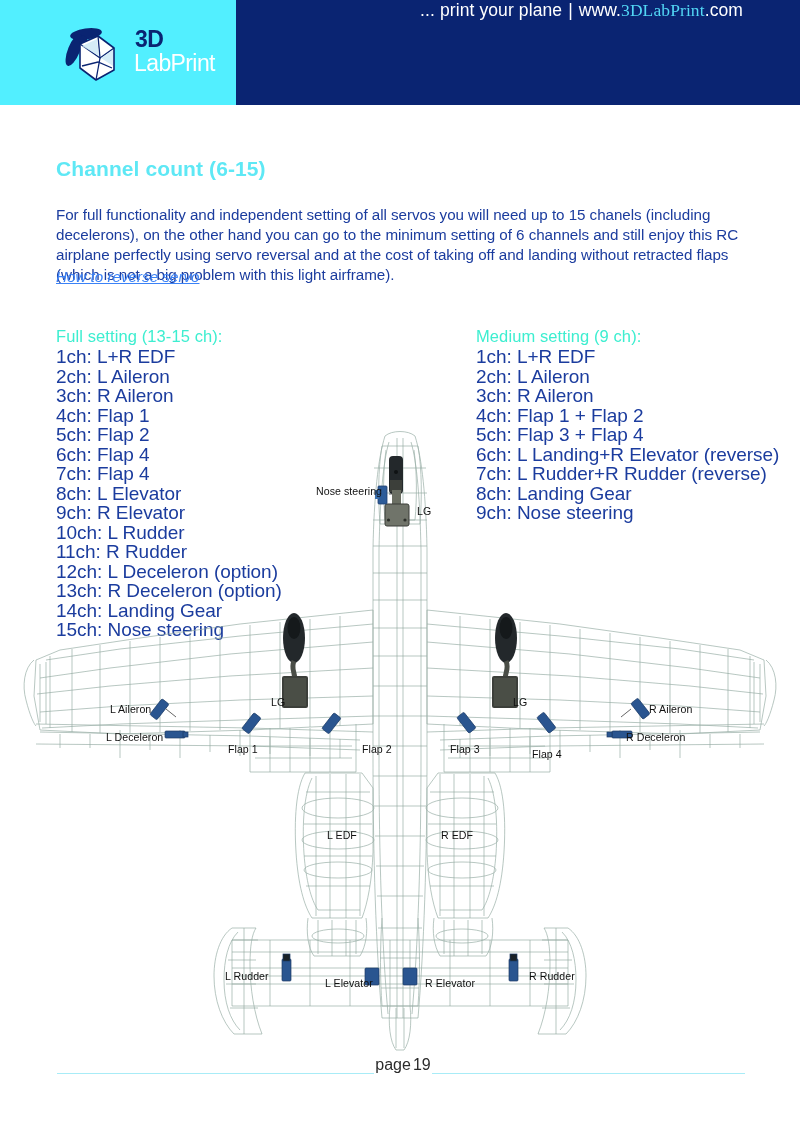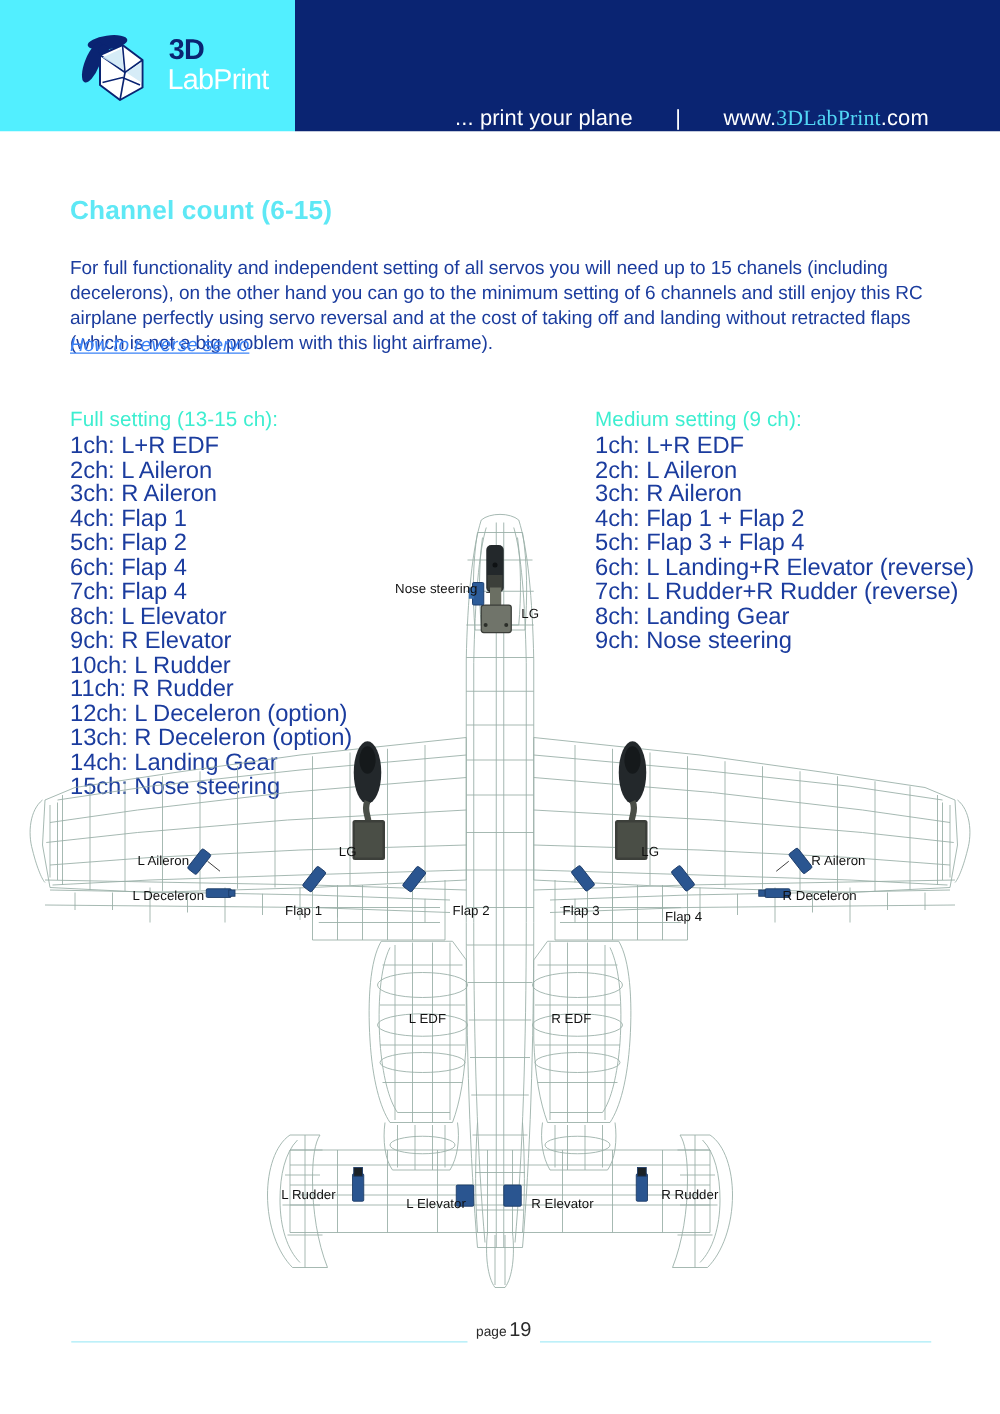--- a/index.html
+++ b/index.html
@@ -64,29 +64,28 @@
     font-weight: 400;
     color: #ffffff;
     letter-spacing: -0.6px;
     margin-top: 1px;
   }
   #header-tagline {
     position: absolute;
     left: 236px; top: 0;
     width: 564px; height: 105px;
     display: flex;
-    align-items: flex-end;
+    align-items: flex-start;
     justify-content: flex-end;
     padding-right: 57px;
     box-sizing: border-box;
     font-size: 17.5px;
     color: #ffffff;
     letter-spacing: 0.1px;
     white-space: nowrap;
-    gap: 28px;
   }
   .tag-cyan { color: #52d7f5; font-family: Liberation Serif, serif; }
   .tag-sep { padding: 0 6px; color: #ffffff; }
 
   
   #page-title {
     position: absolute;
     left: 56px; top: 143px;
     font-size: 21px;
     color: #5ee8f5;
@@ -129,21 +128,21 @@
     font-size: 19px;
     line-height: 19.5px;
     color: #1b3c9e;
     white-space: nowrap;
     letter-spacing: -0.05px;
   }
 
   
   #aircraft-diagram {
     position: absolute;
-    left: 0; top: 408px;
+    left: 0; top: 428px;
     width: 684px; height: 640px;
   }
   #aircraft-svg { display: block; width: 800px; height: 640px; }
 
   .diag-label {
     position: absolute;
     font-size: 10.6px;
     color: #111111;
     white-space: nowrap;
     letter-spacing: 0.05px;
@@ -168,21 +167,21 @@
     background: #a8ecf7;
   }
   #footer-page {
     position: absolute;
     left: 374px; top: 6px;
     width: 58px;
     text-align: center;
     color: #2b2b2b;
     white-space: nowrap;
   }
-  #footer-page-word { font-size: 11px; }
+  #footer-page-word { font-size: 16px; }
   #footer-page-num { font-size: 16px; margin-left: 2px; }
 </style>
 </head>
 <body>
 
 <div id="header-banner">
   <div id="header-cyan-block"></div>
   <div id="header-navy-block"></div>
 
   <div id="logo-wrap">

